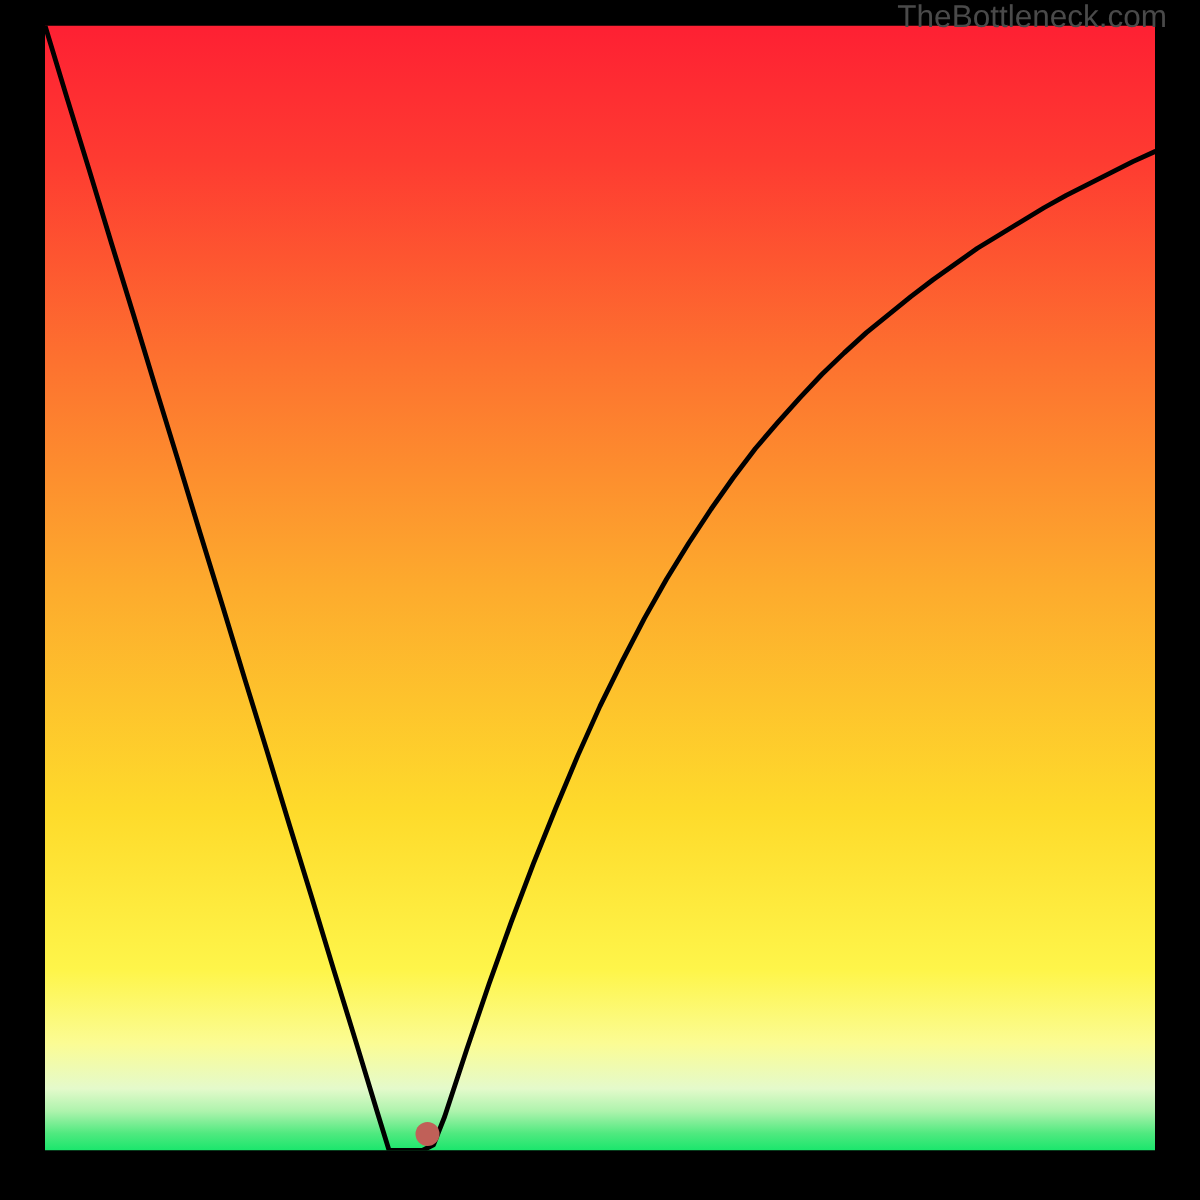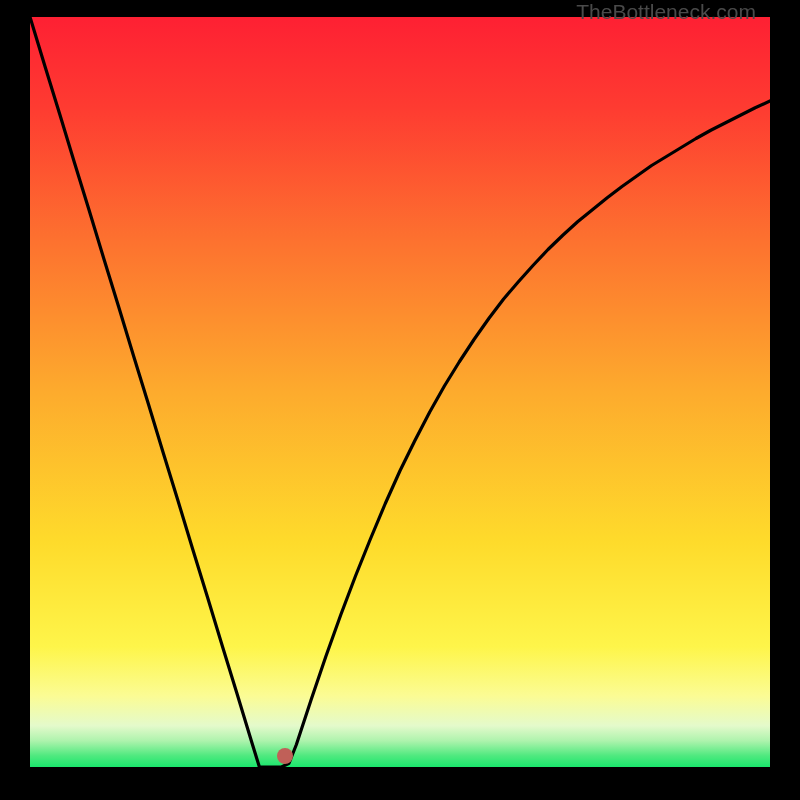--- a/index.html
+++ b/index.html
@@ -22,21 +22,21 @@
   .plot{
     position:absolute;
     left:0;
     top:0;
     width:740px;
     height:750px;
   }
   .watermark{
     position:absolute;
     top:0px;
-    right:44px;
+    right:22px;
     color:#4a4a4a;
     font-size:21px;
     font-weight:400;
     letter-spacing:0px;
   }
   .dot{
     position:absolute;
     width:16px;
     height:16px;
     border-radius:50%;

